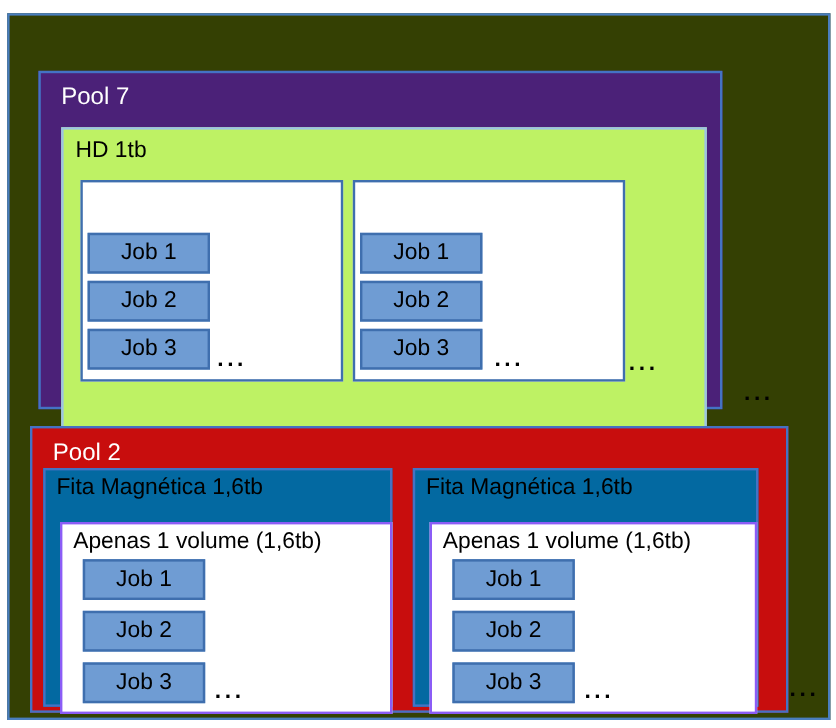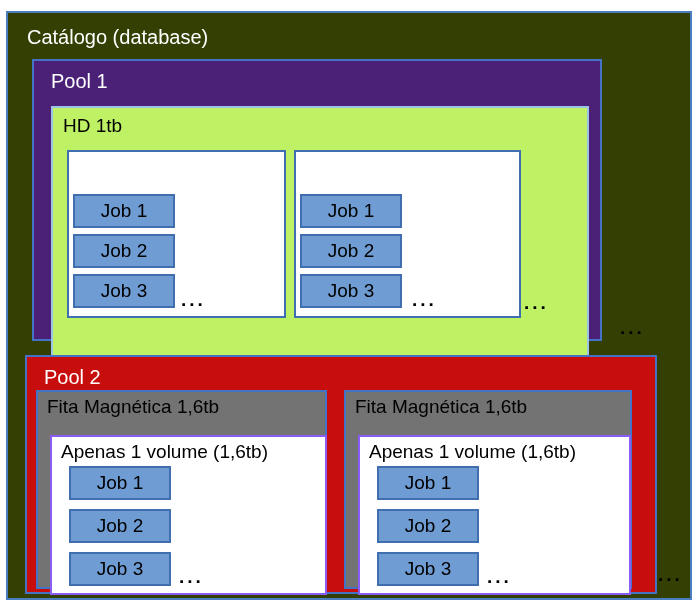--- a/index.html
+++ b/index.html
@@ -34,21 +34,21 @@
     display:flex;align-items:center;justify-content:center;
     font-size:19px;color:#000;
   }
   .job.j1{top:42px;} .job.j2{top:82px;} .job.j3{top:122px;}
   .pool2{
     left:17px;top:342px;width:632px;height:239px;
     background:#c80d0d;border:2px solid #4472c4;
   }
   .tape{
     top:33px;width:291px;height:199px;
-    background:#737373;border:2px solid #4472c4;
+    background:#0369a1;border:2px solid #4472c4;
   }
   .tape.t1{left:9px;}
   .tape.t2{left:317px;width:288px;}
   .tapevol{
     left:12px;top:31px;width:277px;height:160px;
     background:#ffffff;border:2px solid #8b5cf6;margin-top:12px;
   }
   .tape.t2 .tapevol{width:273px;}
   .tapevol .job{left:17px;}
   .tapevol .job.j1{top:29px;} .tapevol .job.j2{top:72px;} .tapevol .job.j3{top:115px;}
@@ -73,24 +73,23 @@
   .volume.v2 .dots.in-volume{left:116px;}
   .dots.in-hd{left:471px;top:185px;}
   .dots.after-pool1{left:612px;top:305px;}
   .dots.in-tapevol{left:127px;top:130px;}
   .dots.bottom-right{left:650px;top:552px;}
 </style>
 </head>
 <body>
 
 <div class="abs catalog">
-  <div class="ttl big white catalog-title">Catálogo (database)</div>
 
   <div class="abs pool1">
-    <div class="ttl big white pool-title">Pool 1</div>
+    <div class="ttl big white pool-title">Pool 7</div>
 
     <div class="abs hd">
       <div class="ttl std black hd-title">HD 1tb</div>
 
       <div class="abs volume v1">
         <div class="abs job j1">
             <span>Job 1</span>
           </div>
         <div class="abs job j2">
             <span>Job 2</span>

